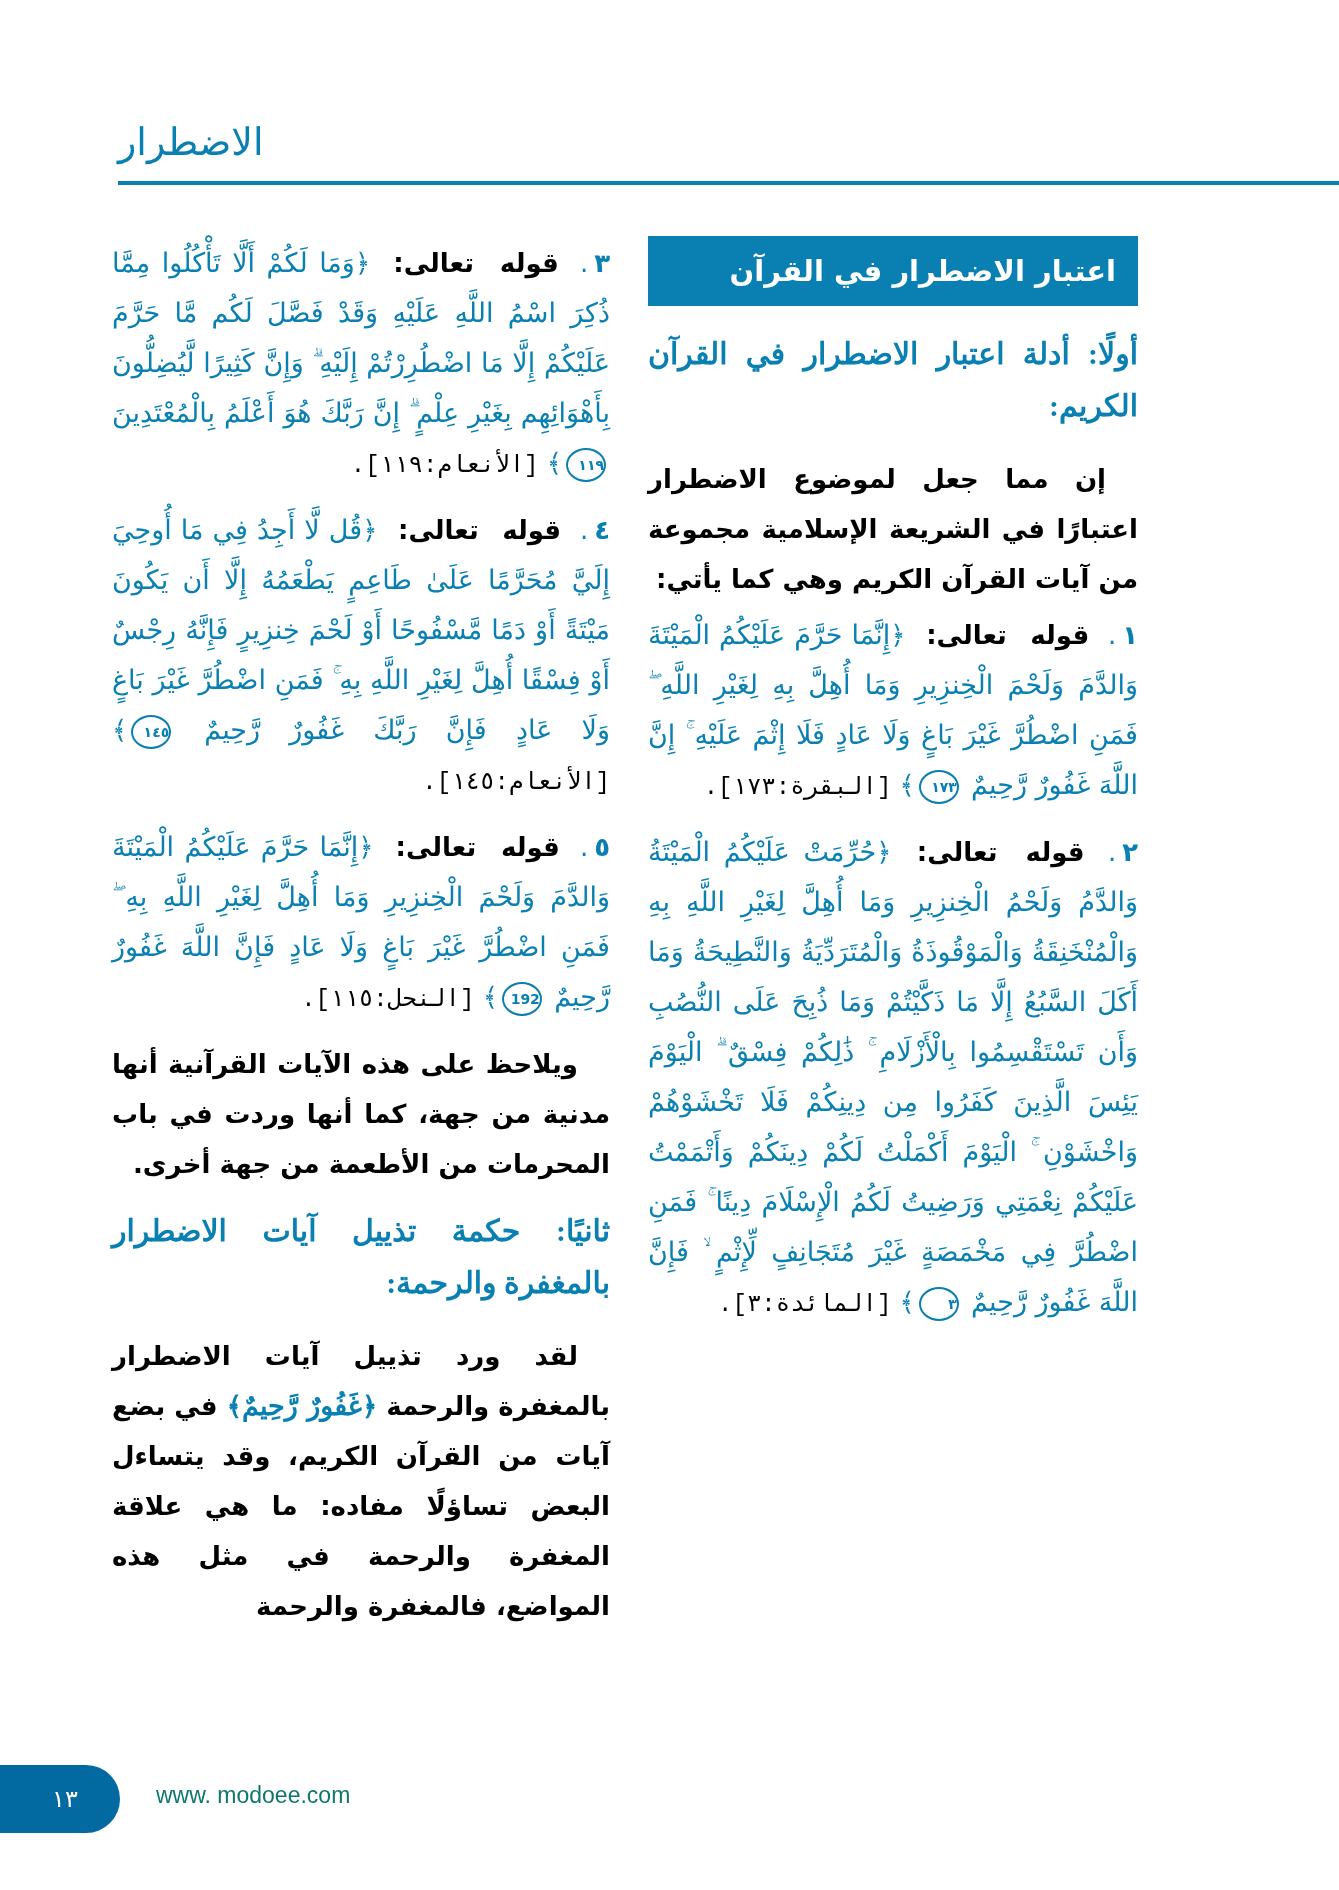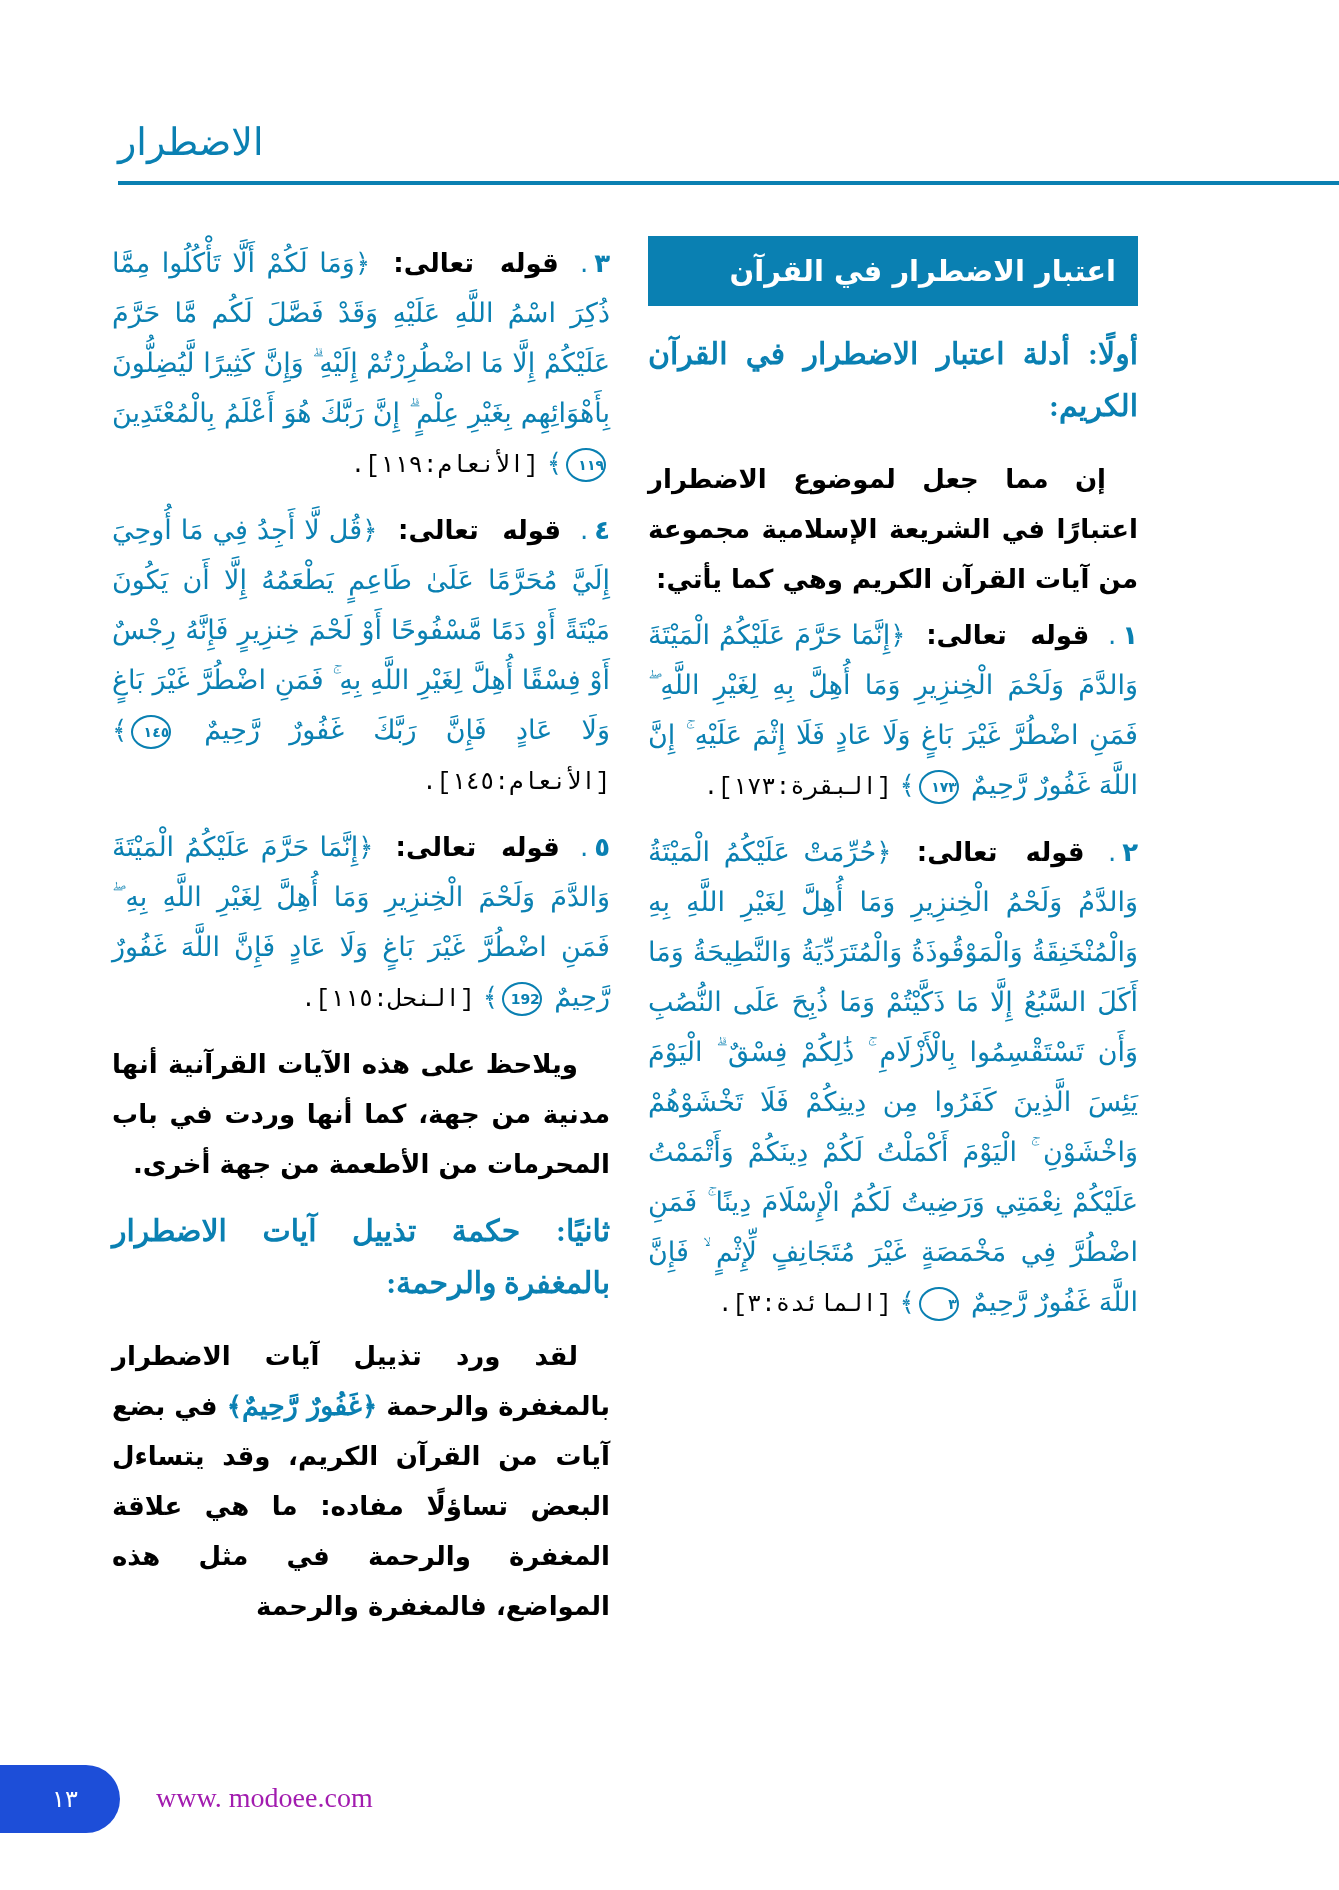--- a/index.html
+++ b/index.html
@@ -48,26 +48,26 @@
     .ayah-no {
       display: inline-block; min-width: 40px; height: 34px; line-height: 30px;
       border: 2px solid #0a80b2; border-radius: 50%; text-align: right;
       font-size: 14px; color: #0a80b2; vertical-align: middle; margin: 0 4px;
       font-family: "DejaVu Sans", sans-serif; font-weight: bold;
     }
     .citation { font-family: Liberation Mono, monospace; font-size: 24px; color: #000; }
 
     .footer-pill {
       position: absolute; left: 0; top: 1765px; width: 120px; height: 68px;
-      background: #1d4ed8; border-radius: 0 34px 34px 0;
+      background: #0369a1; border-radius: 0 34px 34px 0;
       color: #fff; font-size: 24px; line-height: 68px; text-align: center; padding-left: 10px;
     }
     .footer-url {
       position: absolute; left: 156px; top: 1782px;
-      font-family: Liberation Serif, serif; font-size: 28px; color: #a21caf; direction: ltr;
+      font-family: Liberation Sans, sans-serif; font-size: 23px; color: #0f766e; direction: ltr;
     }
   </style>
 </head>
 <body>
 
 <div class="running-title">الاضطرار</div>
 <div class="header-rule"></div>
 
 <div class="col col-right">
   <div class="section-banner">اعتبار الاضطرار في القرآن الكريم</div>

